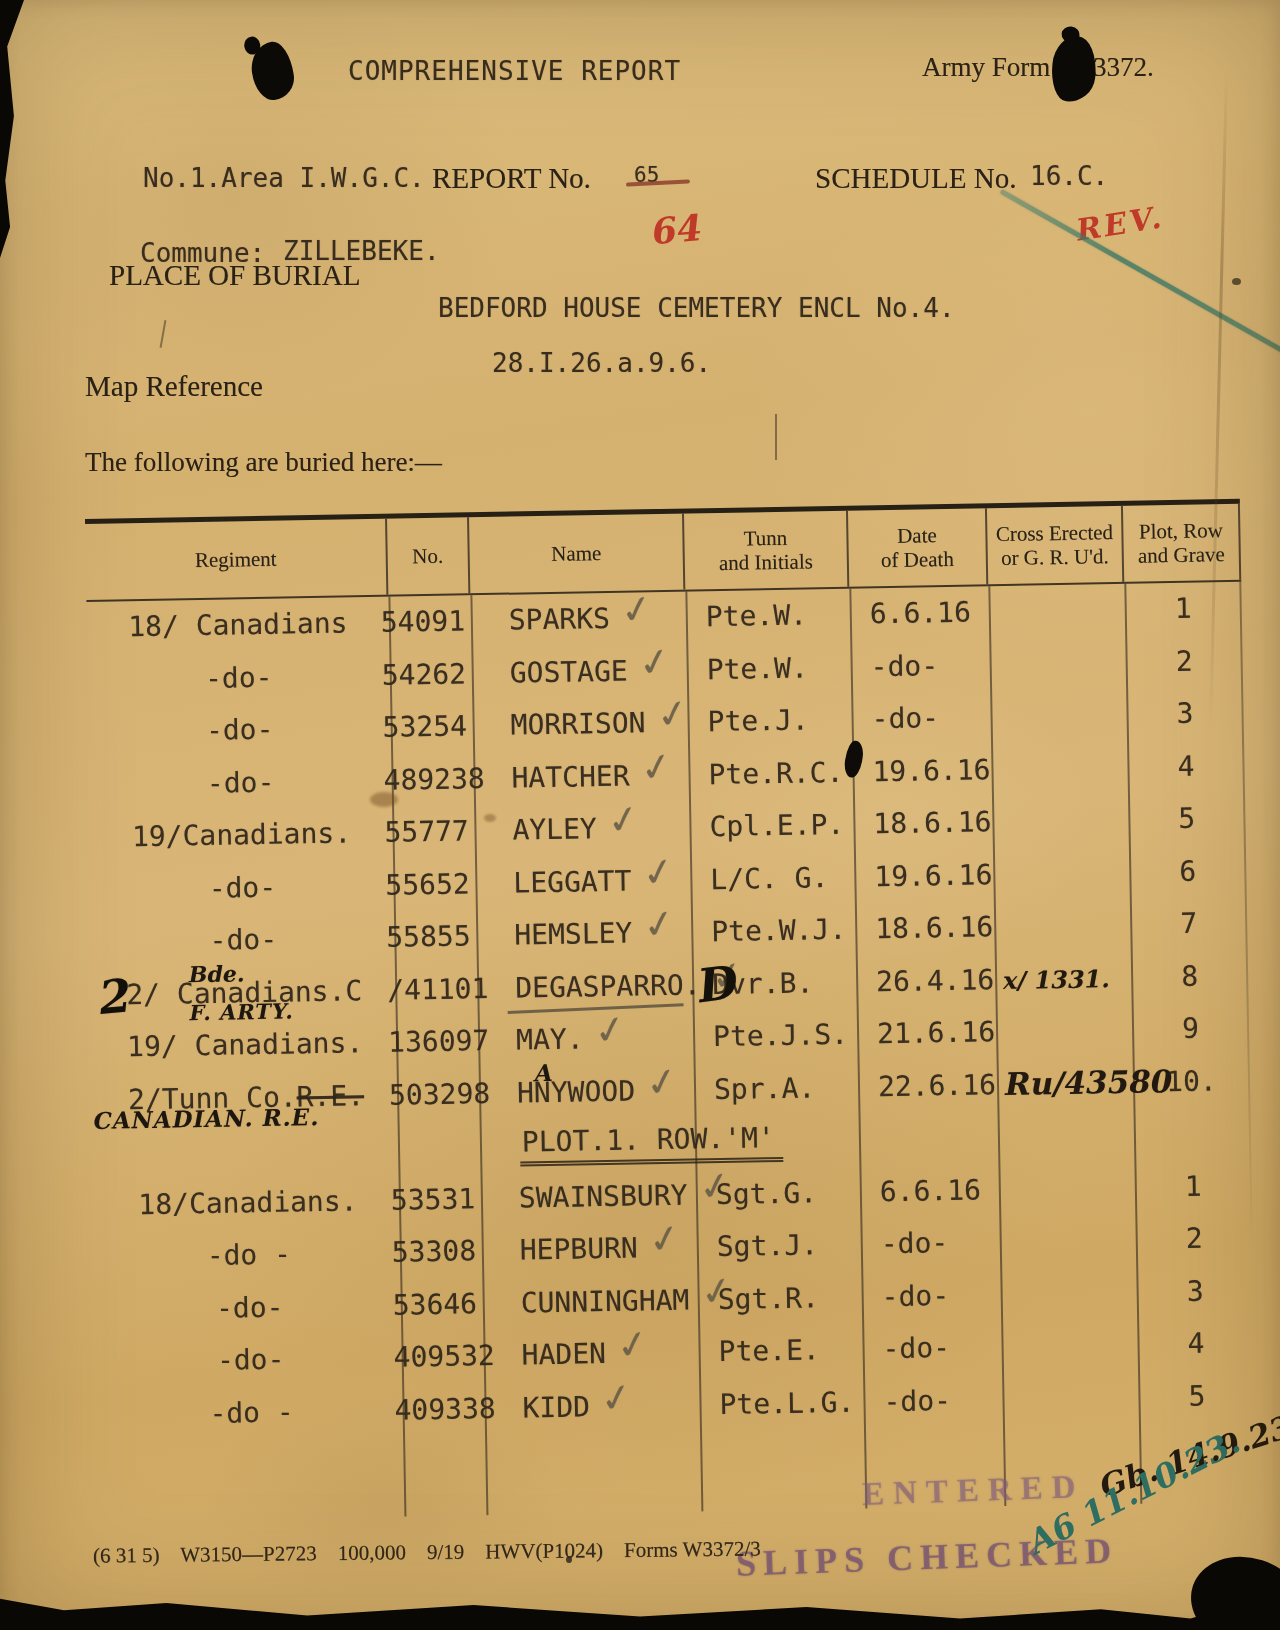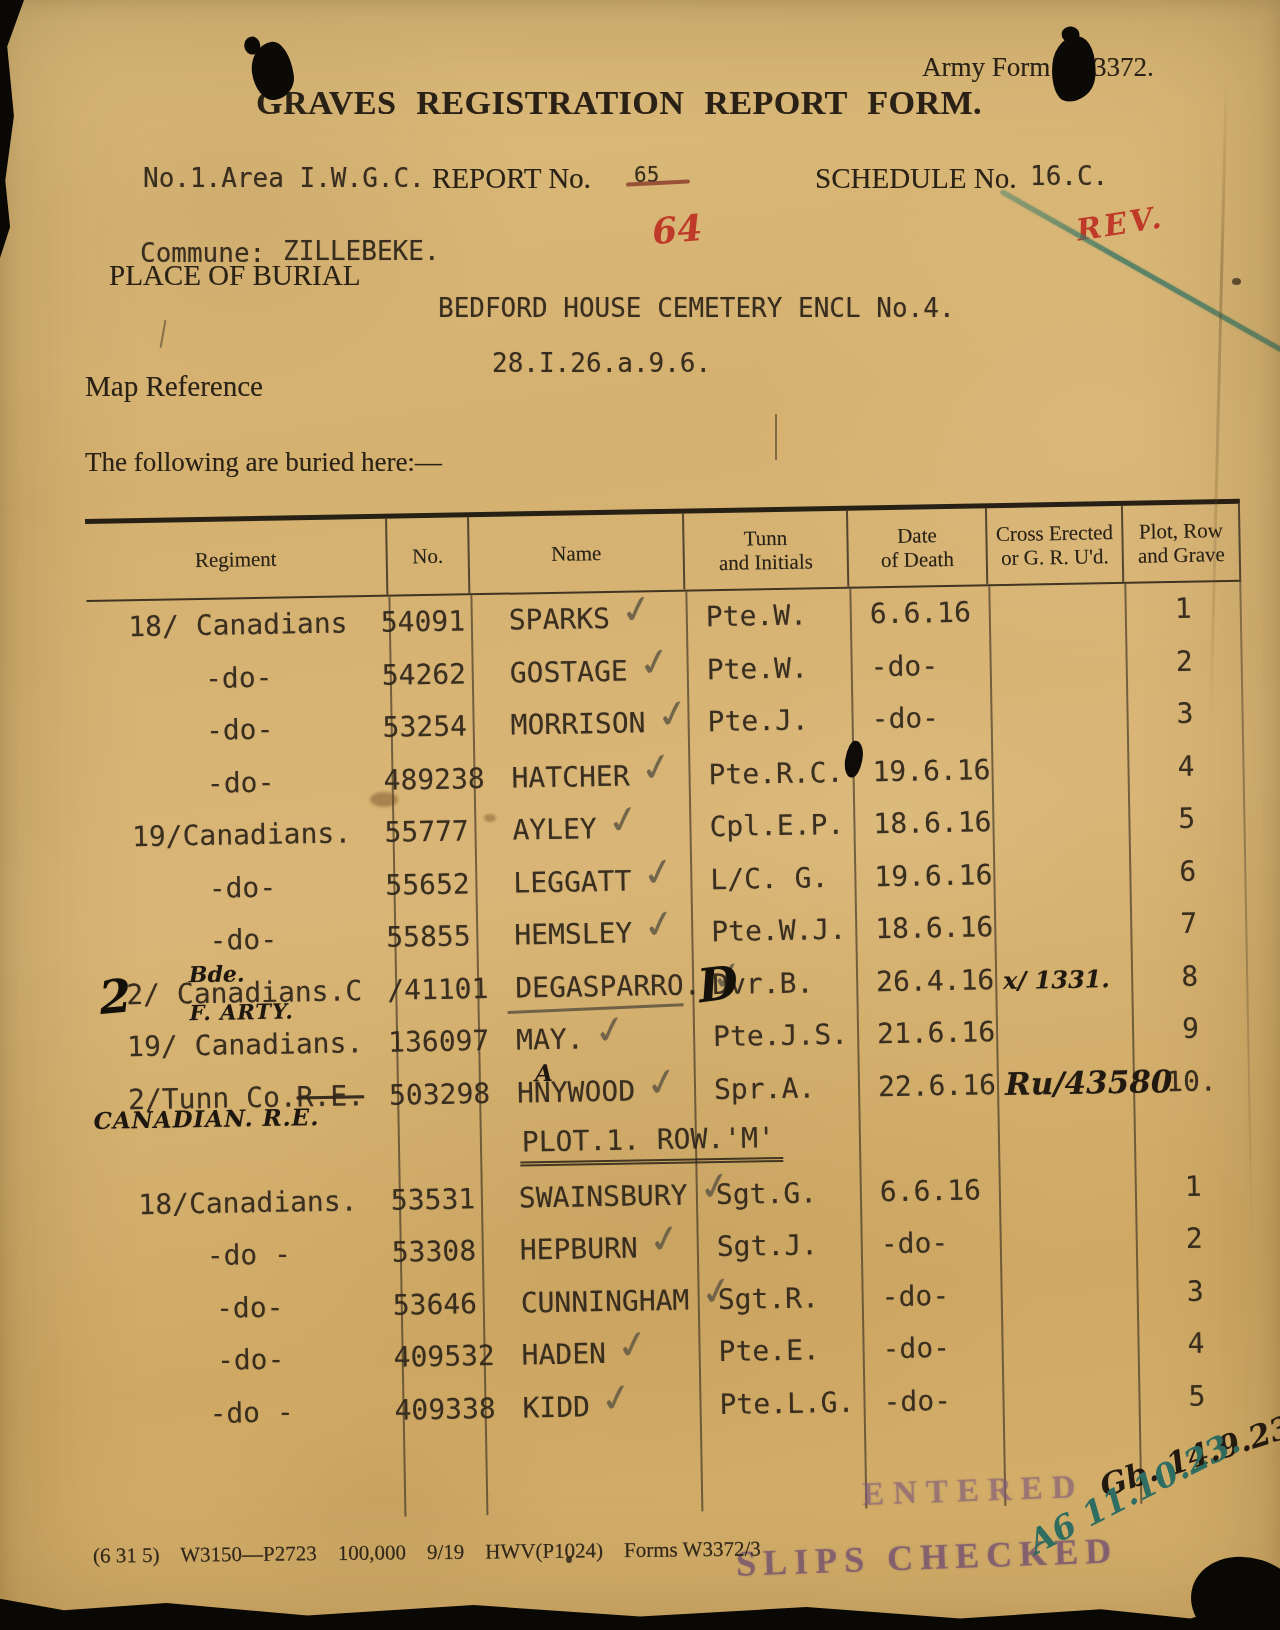--- a/index.html
+++ b/index.html
@@ -129,22 +129,22 @@
   .smudge2{left:484px;top:814px;width:12px;height:8px;background:rgba(110,70,30,.4);border-radius:50%;filter:blur(1px);}
   .dot1{left:1232px;top:278px;width:9px;height:7px;background:rgba(55,44,30,.75);border-radius:50%;}
   .dot2{left:566px;top:1556px;width:6px;height:7px;background:rgba(40,32,22,.8);border-radius:50%;}
 </style>
 </head>
 <body>
 
 <div id="stage">
   <div class="page">
 
+    <div class="abs typed t-report">COMPREHENSIVE REPORT</div>
     <div class="abs printed t-formno">Army Form W. 3372.</div>
-    <div class="abs printed t-title">GRAVES REGISTRATION REPORT FORM.</div>
 
     <div class="abs typed t-area">No.1.Area I.W.G.C.</div>
     <div class="abs printed t-replabel">REPORT No.</div>
     <div class="abs typed t-65">65</div>
     <div class="abs strike65"></div>
     <div class="abs printed t-schlabel">SCHEDULE No.</div>
     <div class="abs typed t-schno">16.C.</div>
     <div class="abs hand hand-red t-64">64</div>
     <div class="abs hand hand-red t-rev">REV.</div>
     <div class="abs green-line"></div>

